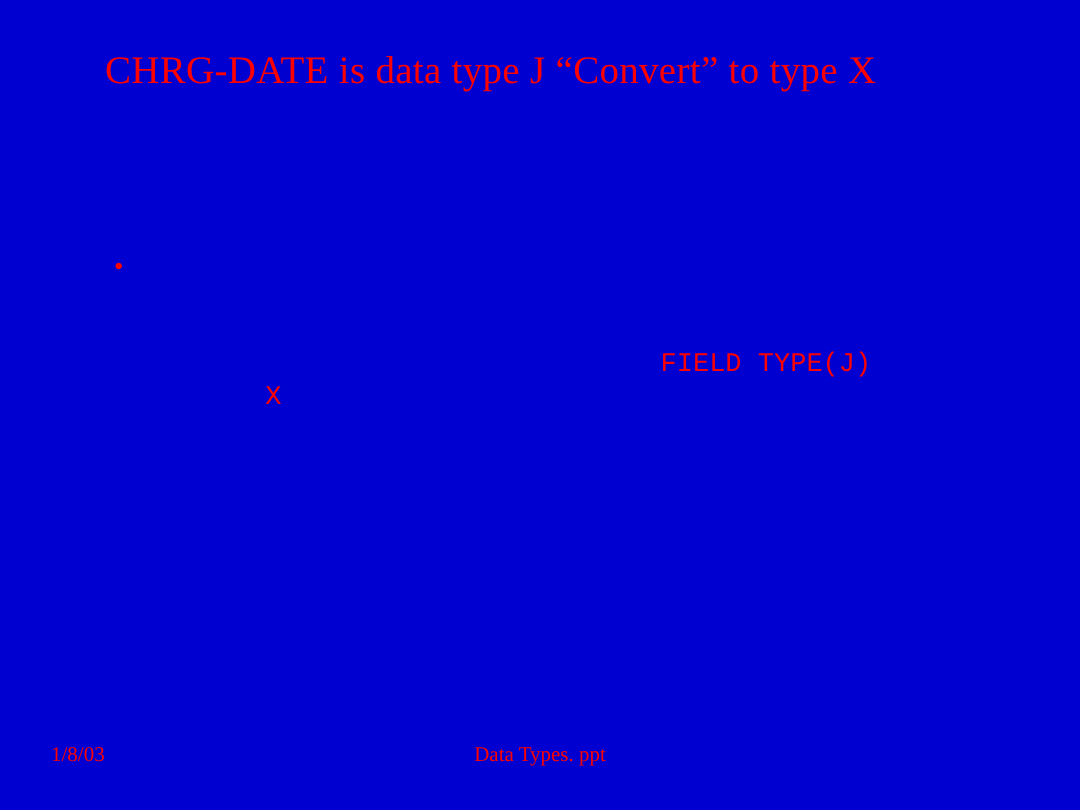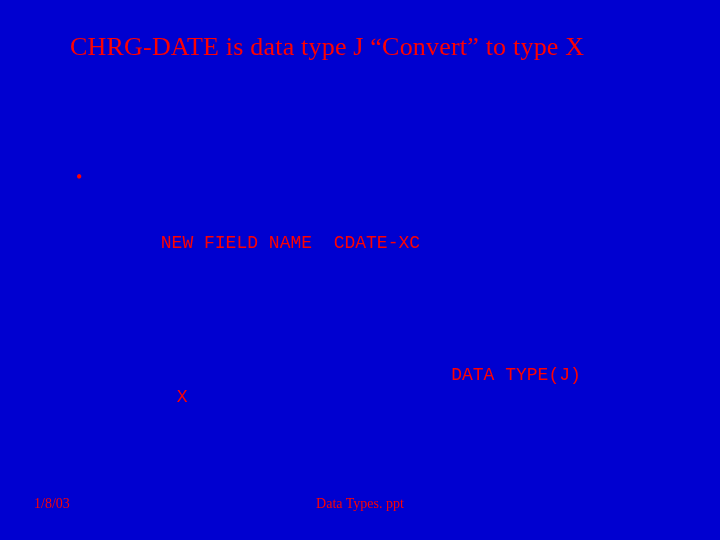--- a/index.html
+++ b/index.html
@@ -60,25 +60,21 @@
 <body>
 
 <div class="slide">
 
   <div class="title">CHRG-DATE is data type J “Convert” to type X</div>
 
   <div class="bullet">•</div>
 
   <div class="body">
     <span class="row">
-      <span class="label">NEW FIELD NAME  CDATE-XC</span>
-      <span class="val"></span>
-    </span>
-    <span class="row">
-      <span class="line-right">DATA TYPE(J)</span>
+      <span class="line-right">FIELD TYPE(J)</span>
       <span class="val">X</span>
     </span>
     
     
     
     
   </div>
 
   <div class="footer">
     <span class="date">1/8/03</span>

